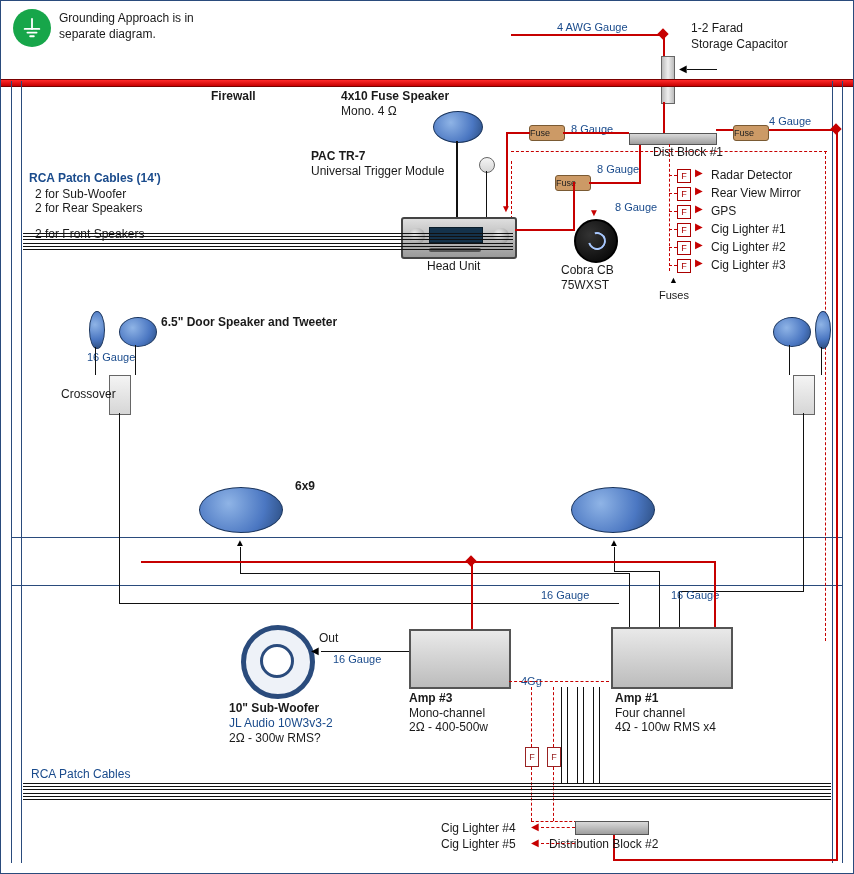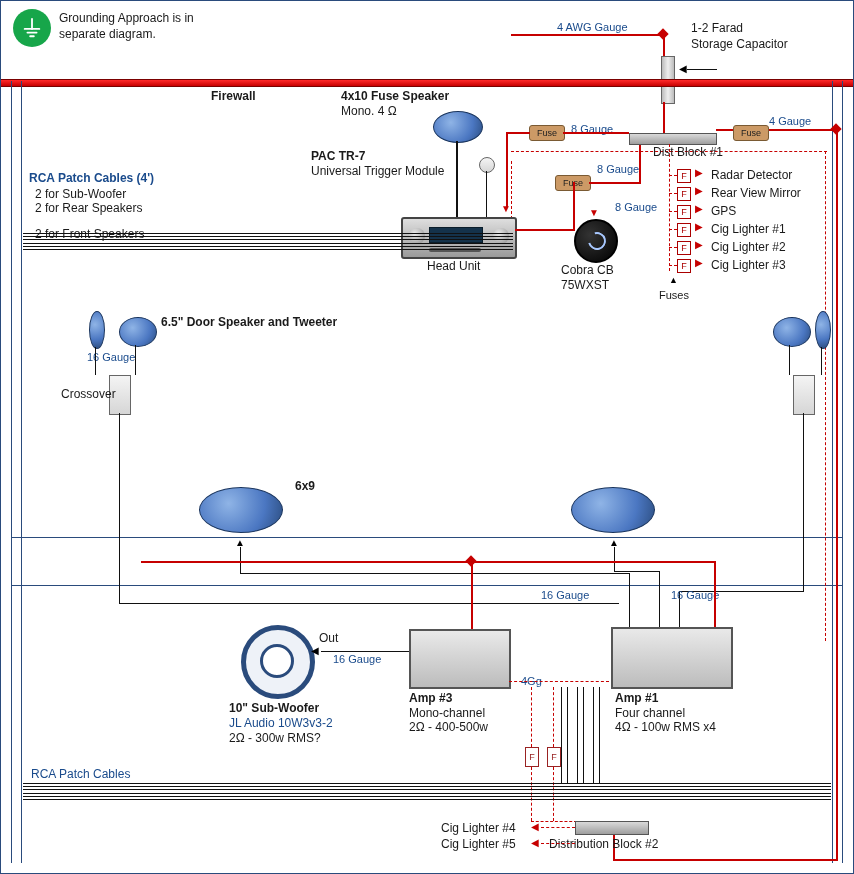--- a/index.html
+++ b/index.html
@@ -21,21 +21,21 @@
   
   .battery{position:absolute;left:400px;top:18px;width:110px;height:44px;border:2px solid #000;background:linear-gradient(#fff,#e4e4e4)}
   .battery .txt{position:absolute;left:8px;top:12px}
   .battery .plus{position:absolute;right:24px;top:6px;color:#c60000;font-weight:700}
   .battery .minus{position:absolute;right:24px;bottom:4px;color:#222;font-weight:700;letter-spacing:-2px}
   
   .cap{position:absolute;left:660px;top:55px;width:12px;height:46px;background:linear-gradient(90deg,#bbb,#eee,#bbb);border:1px solid #666}
   
   .dist1{position:absolute;left:628px;top:132px;width:86px;height:10px;background:linear-gradient(#d9d9d9,#9e9e9e);border:1px solid #555}
   
-  .fusepill{position:absolute;width:34px;height:14px;background:#cc9a66;border:1px solid #7a5a33;border-radius:3px;font-size:9px;line-height:14px;text-align:center;color:#222}
+  .fusepill{position:absolute;width:34px;height:14px;background:#cc9a66;border:1px solid #7a5a33;border-radius:3px;font-size:9px;line-height:14px;color:#222}
   
   .accfuse{position:absolute;left:676px;width:12px;height:12px;border:1px solid #a00;color:#a00;font-size:9px;line-height:12px;text-align:center;background:#fff}
   
   .spk{position:absolute;border-radius:50%;background:radial-gradient(circle at 35% 35%,#8fb4e6 0%,#4b77c2 60%,#2a4b7c 100%);border:1px solid #1a355e}
   
   .sub{position:absolute;left:240px;top:624px;width:64px;height:64px;border-radius:50%;background:#eef2f8;border:5px solid #2a4b7c}
   .sub:before{content:"";position:absolute;left:14px;top:14px;width:28px;height:28px;border-radius:50%;border:3px solid #2a4b7c;background:#fff}
   
   .box{position:absolute;background:linear-gradient(#f4f4f4,#d6d6d6);border:1px solid #666}
   
@@ -189,21 +189,21 @@
   <span class="arrow up" style="left:668px;top:274px;font-size:9px"></span>
 
   <div class="cobra"></div>
   <div class="label" style="left:560px;top:262px">Cobra CB</div>
   <div class="label" style="left:560px;top:277px">75WXST</div>
   <span class="arrow dn" style="left:588px;top:206px;font-size:10px;color:#c60000"></span>
   <span class="arrow dn" style="left:500px;top:202px;font-size:10px;color:#c60000"></span>
   <div class="wire" style="left:505px;top:131px;width:2px;height:76px"></div>
   <div class="wire" style="left:505px;top:131px;width:24px;height:2px"></div>
 
-  <div class="label bold blue" style="left:28px;top:170px">RCA Patch Cables (4')</div>
+  <div class="label bold blue" style="left:28px;top:170px">RCA Patch Cables (14')</div>
   <div class="label" style="left:34px;top:186px">2 for Sub-Woofer</div>
   <div class="label" style="left:34px;top:200px">2 for Rear Speakers</div>
   <div class="label" style="left:34px;top:226px">2 for Front Speakers</div>
   <div class="rca-top">
     <div style="top:0"></div>
       <div style="top:3px"></div>
       <div style="top:6px"></div>
     <div style="top:10px"></div>
       <div style="top:13px"></div>
       <div style="top:16px"></div>

